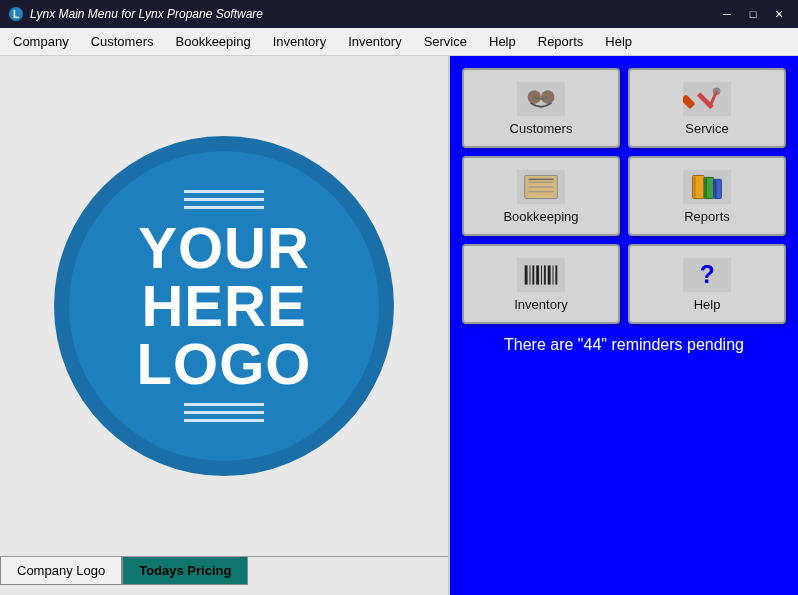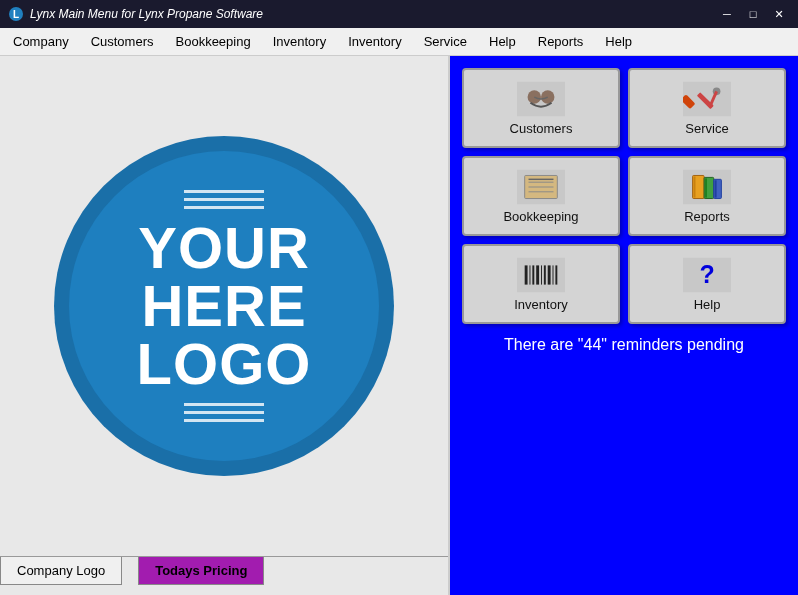--- a/index.html
+++ b/index.html
@@ -140,34 +140,34 @@
       font-size: 58px;
       font-weight: 900;
       line-height: 1;
       text-align: center;
       letter-spacing: 1px;
     }
 
     
     .bottom-buttons {
       display: flex;
-      gap: 16px;
+      gap: 0;
       border-top: 1px solid #999;
       width: 100%;
     }
     .bottom-btn {
       padding: 6px 16px;
       background: #f0f0f0;
       border: 1px solid #888;
       cursor: pointer;
       font-size: 13px;
       border-top: none;
     }
     .bottom-btn.active {
-      background: #a21caf;
+      background: #0f766e;
       font-weight: bold;
     }
 
     
     .right-panel {
       flex: 1;
       background: #0000ff;
       display: flex;
       flex-direction: column;
       align-items: center;

